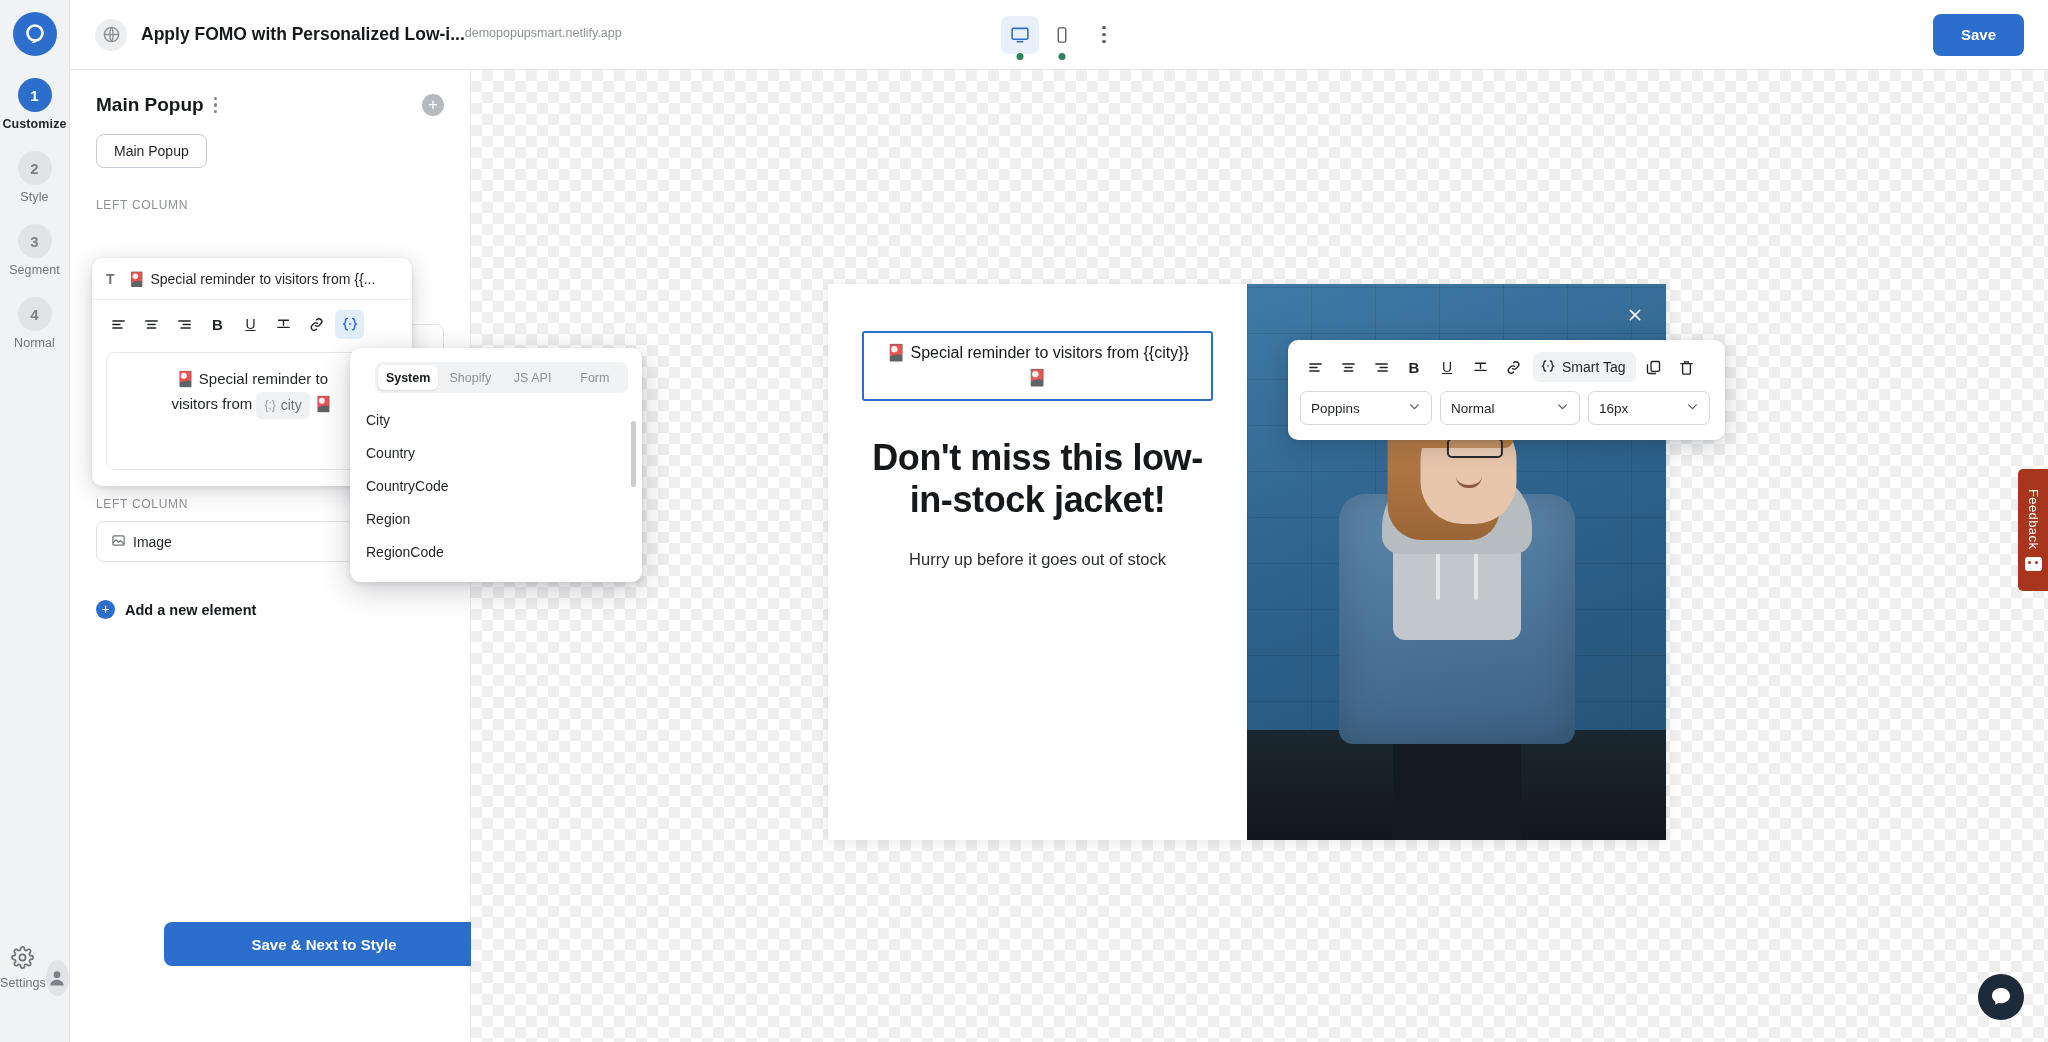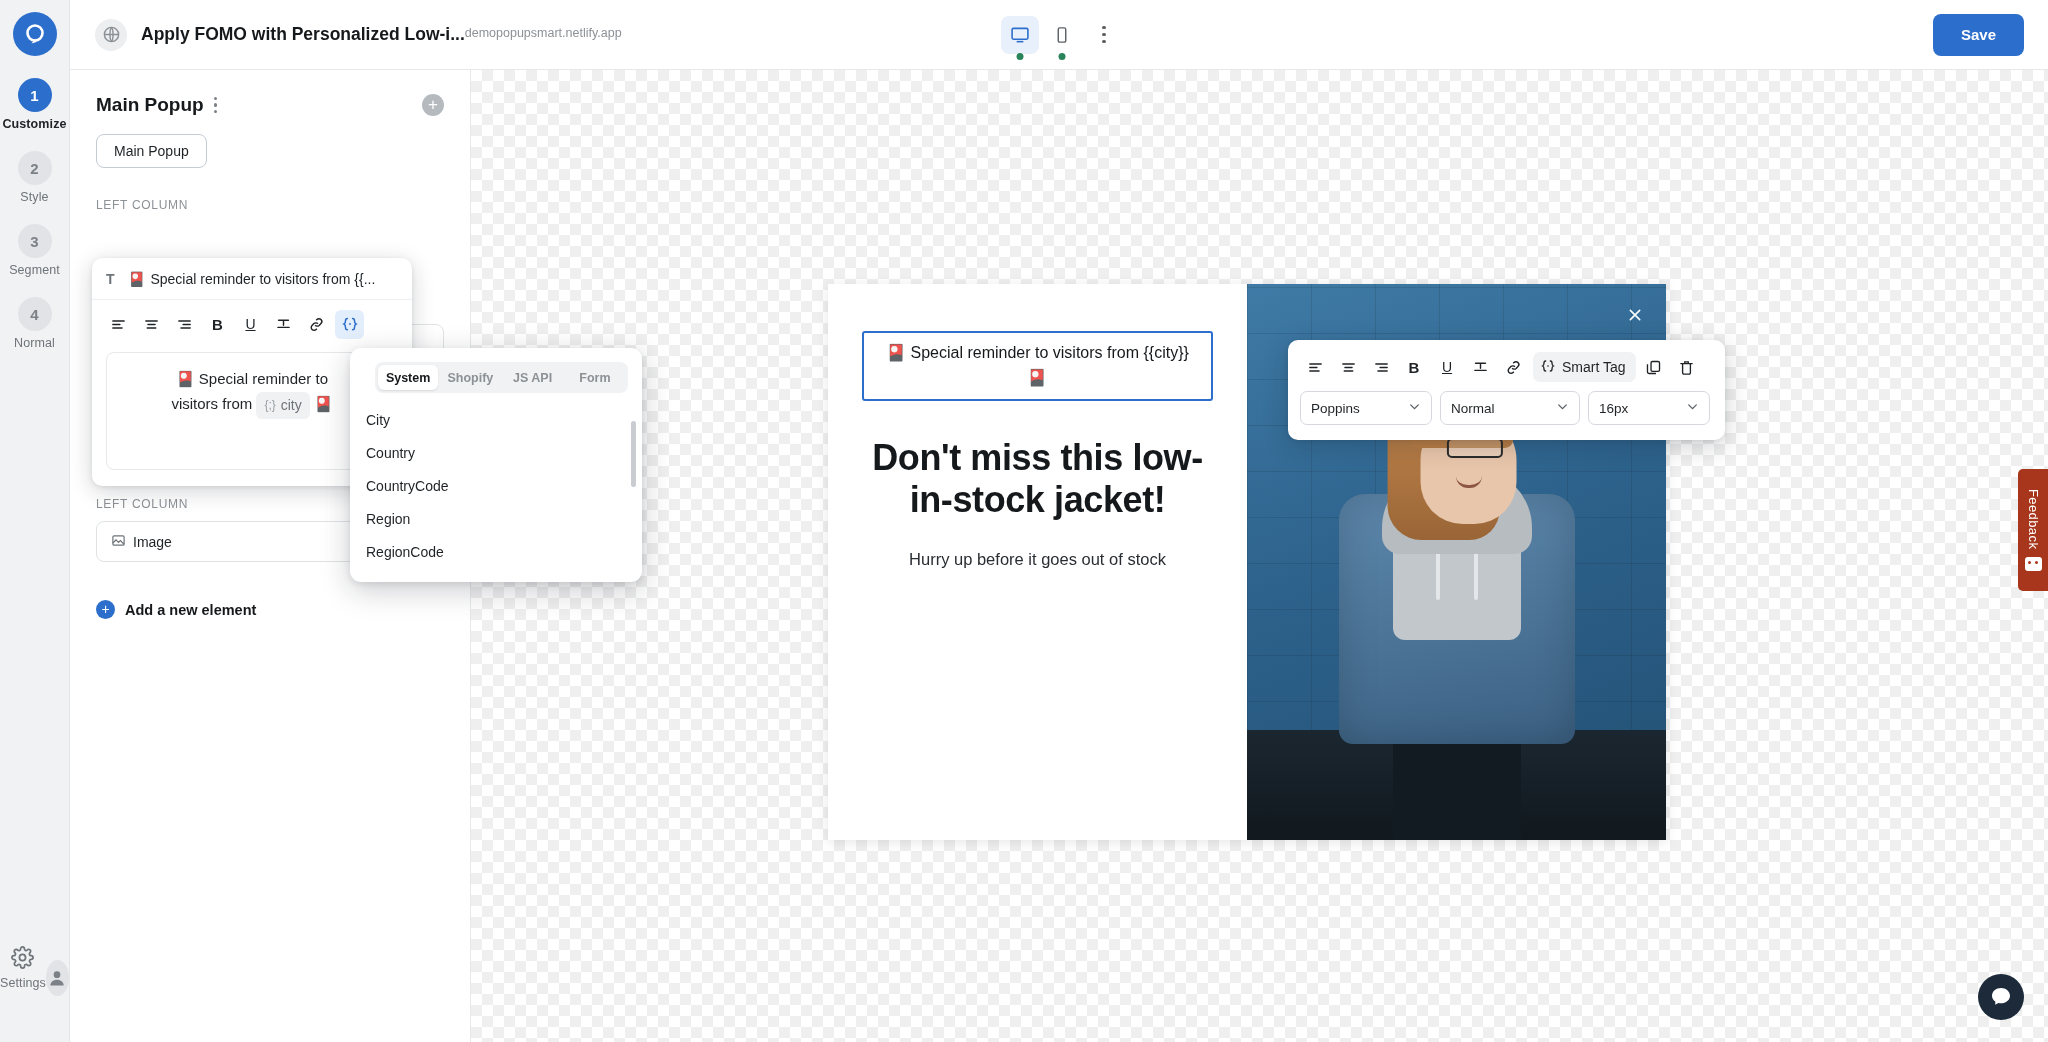--- a/index.html
+++ b/index.html
@@ -148,21 +148,21 @@
     background: #fff; border-radius: 11px;
     box-shadow: 0 8px 30px rgba(20,25,35,.22), 0 2px 6px rgba(20,25,35,.10);
     z-index: 60; overflow: hidden;
   }
   .sd-tabs {
     display: flex; align-items: center; margin: 14px 14px 0 25px;
     background: #f1f2f4; border-radius: 8px; height: 31px; padding: 3px; gap: 2px;
   }
   .sd-tab {
     flex: 1; height: 25px; display: flex; align-items: center; justify-content: center;
-    font-size: 12.5px; color: #8c9196; border-radius: 6px; white-space: nowrap; font-weight: bold;
+    font-size: 12.5px; color: #8c9196; border-radius: 6px; white-space: nowrap;
   }
   .sd-tab.active { background: #fff; color: #16191c; font-weight: 700; box-shadow: 0 1px 2px rgba(0,0,0,.10); }
   .sd-list { position: relative; margin-top: 10px; height: 180px; overflow: hidden; }
   .sd-item {
     height: 33px; display: flex; align-items: center; padding: 0 16px;
     font-size: 14px; color: #1f2326; position: relative;
   }
   .sd-scroll {
     position: absolute; right: 6px; top: 18px; width: 5px; height: 66px;
     background: #c9cdd2; border-radius: 3px;
@@ -434,20 +434,21 @@
         </span>
         <span class="tx">Image</span>
       </div>
     </div>
 
     <div class="lp-addnew">
       <span class="addnew-circle">+</span>
       <span class="addnew-label">Add a new element</span>
     </div>
 
+    <button class="lp-cta">Save &amp; Next to Style</button>
   </div>
 
   <div class="editcard">
     <div class="ec-head">
       <span class="ic">T</span>
       <span class="emoji">🎴</span>
       <span class="tx">Special reminder to visitors from {{...</span>
     </div>
     <div class="ec-tools">
       <div class="ec-tool">

